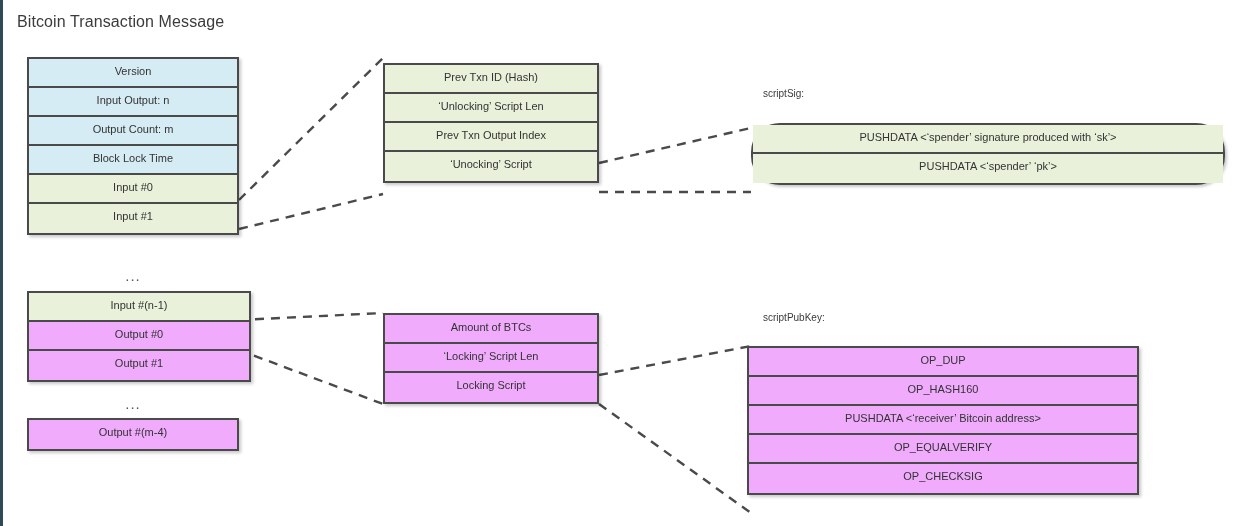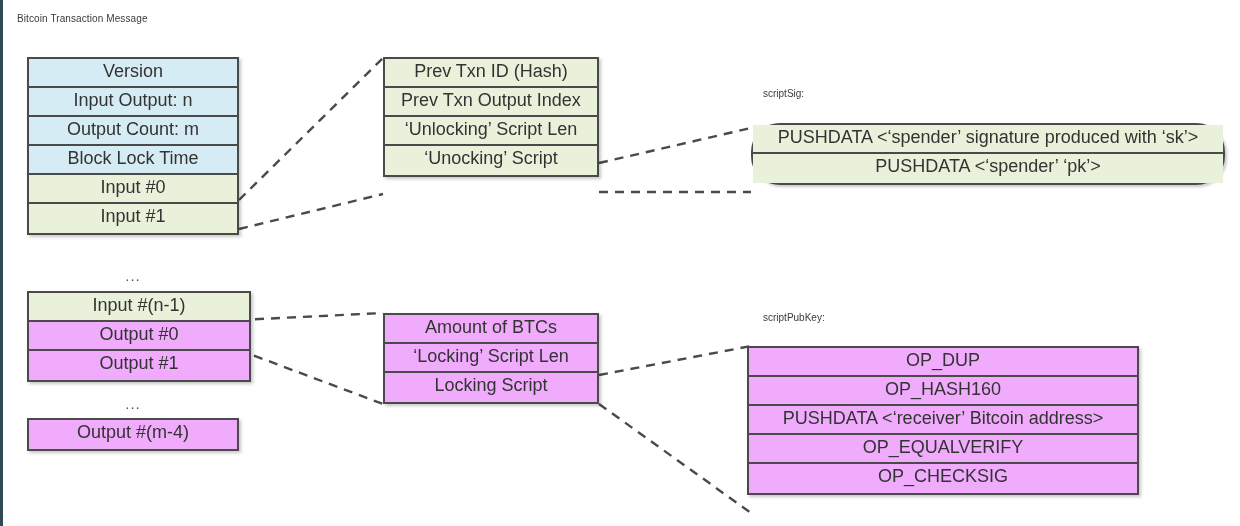--- a/index.html
+++ b/index.html
@@ -14,39 +14,39 @@
     background: #ffffff;
     font-family: "Liberation Sans", sans-serif;
     overflow: hidden;
     border-left: 3px solid #2f4a55;
     box-sizing: border-box;
   }
   #title {
     position: absolute;
     left: 14px;
     top: 13px;
-    font-size: 10px;
+    font-size: 16px;
     color: #3b3b3b;
     letter-spacing: 0.1px;
     white-space: nowrap;
   }
   .stack {
     position: absolute;
     box-sizing: border-box;
     border: 2px solid #4a4a4a;
     background: #ffffff;
     box-shadow: 2px 2px 3px rgba(0,0,0,0.22);
   }
   .row {
     box-sizing: border-box;
     height: 29px;
     line-height: 25px;
     border-bottom: 2px solid #4a4a4a;
     text-align: center;
-    font-size: 18px;
+    font-size: 11px;
     color: #333333;
     white-space: nowrap;
     overflow: hidden;
   }
   .row:last-child { border-bottom: none; }
   .fill-blue  { background: #d6ecf4; }
   .fill-green { background: #e9f1da; }
   .fill-peach { background: #f0abfc; }
 
   .caption {
@@ -111,24 +111,24 @@
     <div class="row fill-peach">Output #0</div>
     <div class="row fill-peach">Output #1</div>
   </div>
 
   <div class="ellipsis" style="left:24px; top:396px; width:212px;">...</div>
 
   <div class="stack" id="txn-last" style="left:24px; top:418px; width:212px;">
     <div class="row fill-peach">Output #(m-4)</div>
   </div>
 
-  <div class="stack" id="input-detail" style="left:380px; top:57px; width:216px;">
+  <div class="stack" id="input-detail" style="left:380px; top:63px; width:216px;">
     <div class="row fill-green">Prev Txn ID (Hash)</div>
+    <div class="row fill-green">‘Unlocking’ Script Len</div>
     <div class="row fill-green">Prev Txn Output Index</div>
-    <div class="row fill-green">‘Unlocking’ Script Len</div>
     <div class="row fill-green">‘Unocking’ Script</div>
   </div>
 
   <div class="stack" id="output-detail" style="left:380px; top:313px; width:216px;">
     <div class="row fill-peach">Amount of BTCs</div>
     <div class="row fill-peach">‘Locking’ Script Len</div>
     <div class="row fill-peach">Locking Script</div>
   </div>
 
   <div class="caption" style="left:760px; top:88px;">scriptSig:</div>

